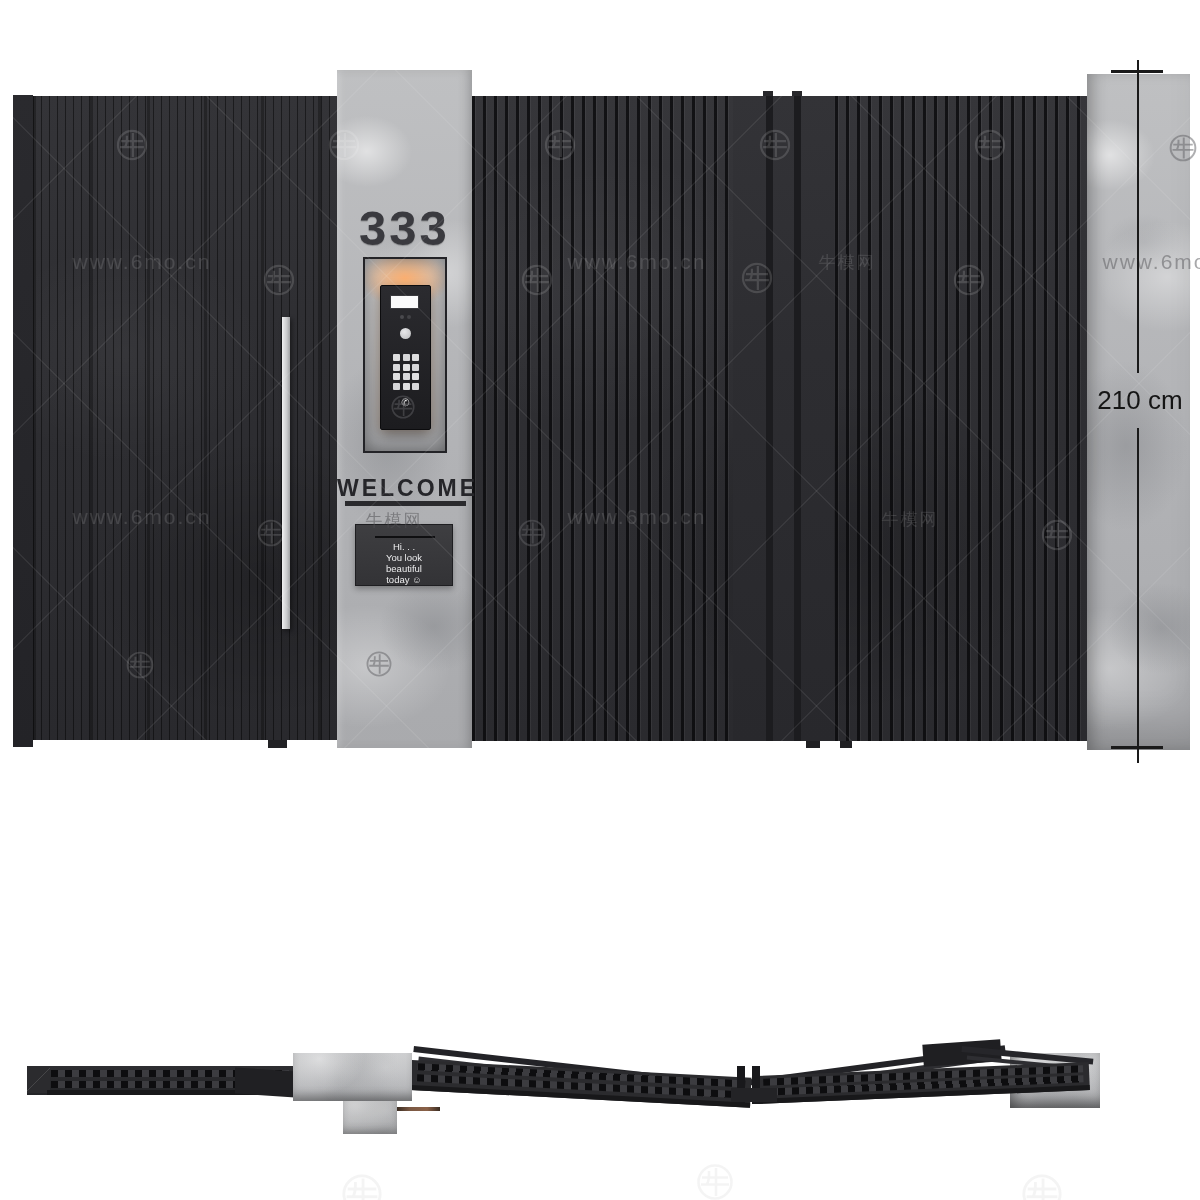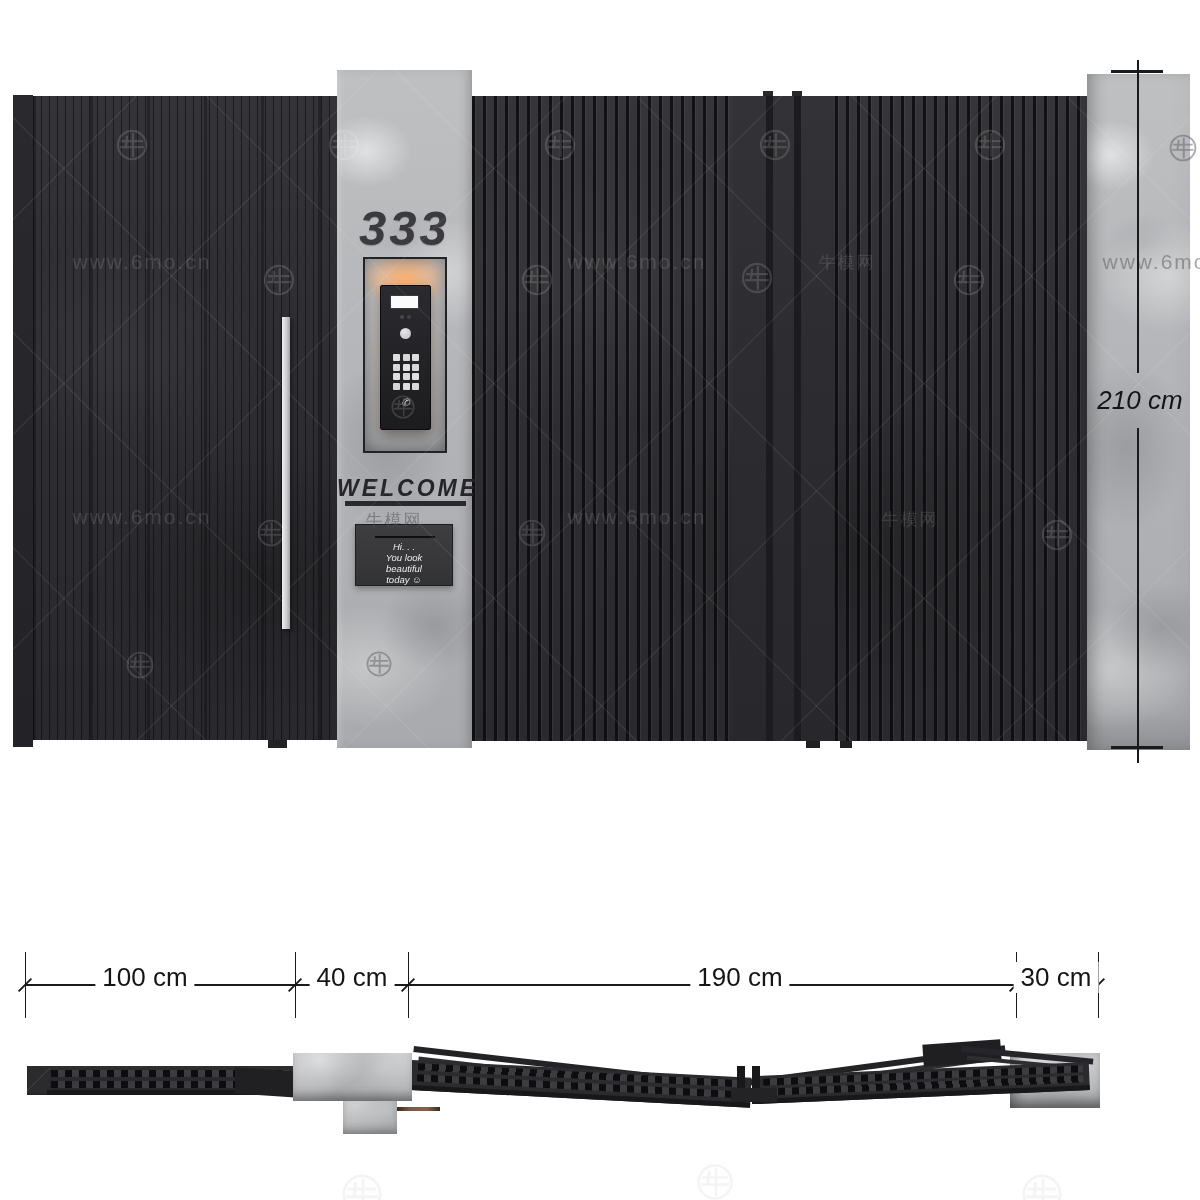--- a/index.html
+++ b/index.html
@@ -67,21 +67,21 @@
 
   
   .dashrow{height:7px;left:6px;right:6px;
     background:repeating-linear-gradient(90deg,#0d0d0f 0 7px,#3c3c40 7px 14px);}
 </style>
 </head>
 <body>
 
 <div id="stage">
 
-  <div style="left:0;top:0;width:1092px;height:780px;font-style:italic;">
+  <div style="left:0;top:0;width:1092px;height:780px;">
 
     <div class="panel-dark" style="left:13px;top:95px;width:20px;height:652px;background:linear-gradient(180deg,#2a2a2e,#232327);"></div>
 
     <div class="slats-fine" style="left:33px;top:96px;width:304px;height:644px;"></div>
     <div style="left:268px;top:740px;width:19px;height:8px;background:#222225;"></div>
 
     <div class="slats-wide" style="left:472px;top:96px;width:615px;height:645px;"></div>
 
     <div style="left:733px;top:96px;width:101px;height:645px;
                 background:linear-gradient(180deg,#333337 0%,#2d2d31 40%,#28282c 100%);"></div>
@@ -159,37 +159,20 @@
 
     <div style="left:0;top:0;width:1200px;height:780px;z-index:6;">
       <div class="dim" style="left:1137px;top:60px;width:2px;height:313px;"></div>
       <div class="dim" style="left:1137px;top:428px;width:2px;height:335px;"></div>
       <div class="dim" style="left:1111px;top:70px;width:52px;height:3px;"></div>
       <div class="dim" style="left:1111px;top:746px;width:52px;height:3px;"></div>
       <div style="left:1140px;top:385px;transform:translateX(-50%);font-size:26px;color:#151515;white-space:nowrap;">210 cm</div>
     </div>
   </div>
 
-  <div style="left:0;top:930px;width:1200px;height:110px;">
-    <div class="dim" style="left:25px;top:54px;width:1073px;height:2px;"></div>
-    <div class="dim" style="left:25px;top:22px;width:1px;height:66px;"></div>
-    <div class="dim" style="left:295px;top:22px;width:1px;height:66px;"></div>
-    <div class="dim" style="left:408px;top:22px;width:1px;height:66px;"></div>
-    <div class="dim" style="left:1016px;top:22px;width:1px;height:66px;"></div>
-    <div class="dim" style="left:1098px;top:22px;width:1px;height:66px;"></div>
-    <div class="dim-slash" style="left:25px;top:55px;"></div>
-    <div class="dim-slash" style="left:295px;top:55px;"></div>
-    <div class="dim-slash" style="left:408px;top:55px;"></div>
-    <div class="dim-slash" style="left:1016px;top:55px;"></div>
-    <div class="dim-slash" style="left:1098px;top:55px;"></div>
-    <div class="dim-label" style="left:145px;top:32px;">100 cm</div>
-    <div class="dim-label" style="left:352px;top:32px;">40 cm</div>
-    <div class="dim-label" style="left:740px;top:32px;">190 cm</div>
-    <div class="dim-label" style="left:1056px;top:32px;">30 cm</div>
-  </div>
 
   <div style="left:0;top:1040px;width:1200px;height:160px;">
 
     <div style="left:27px;top:26px;width:268px;height:29px;background:linear-gradient(180deg,#2e2e31,#232427);">
       <div style="left:0;top:0;width:23px;height:27px;background:
                   linear-gradient(135deg, transparent 48%, rgba(255,255,255,.25) 49%, transparent 51%), #2b2b2e;"></div>
       <div class="dashrow" style="top:4px;left:24px;"></div>
       <div class="dashrow" style="top:15px;left:24px;"></div>
       <div style="left:20px;bottom:0;right:0;height:5px;background:#18181a;"></div>
     </div>

